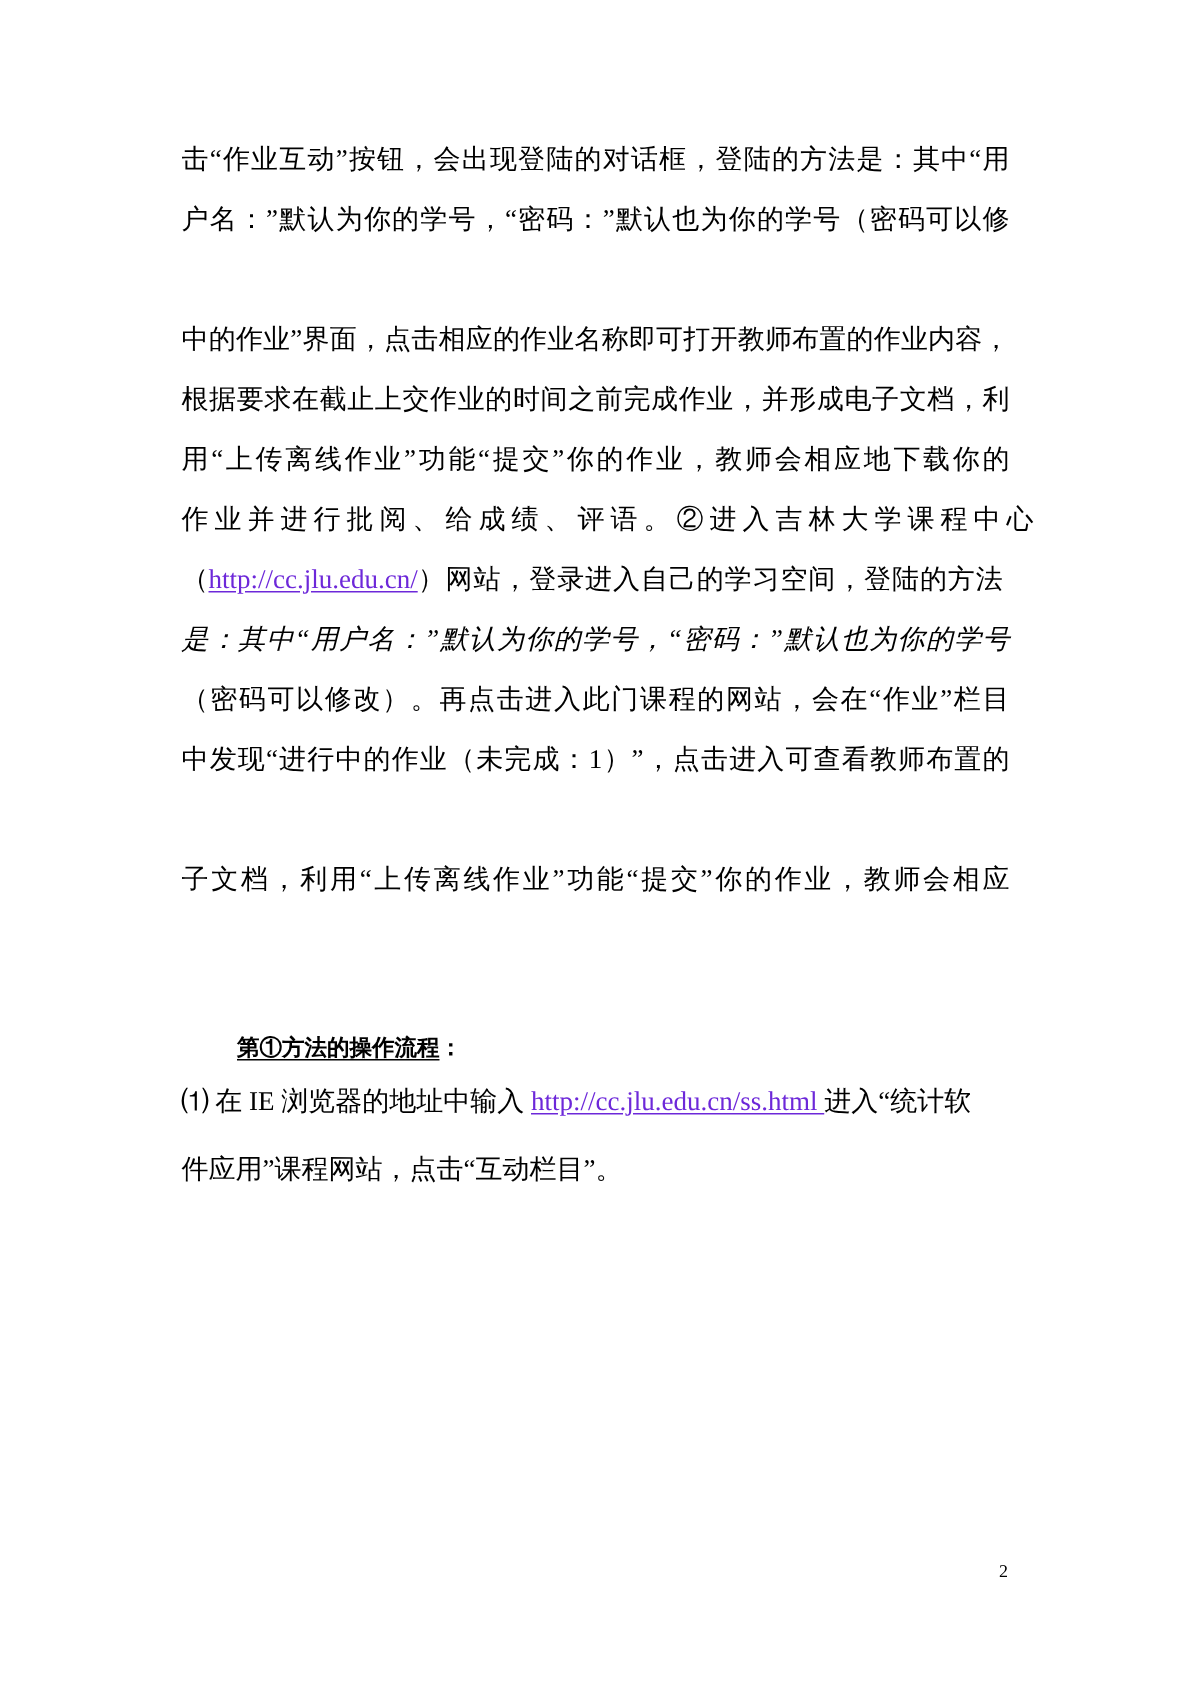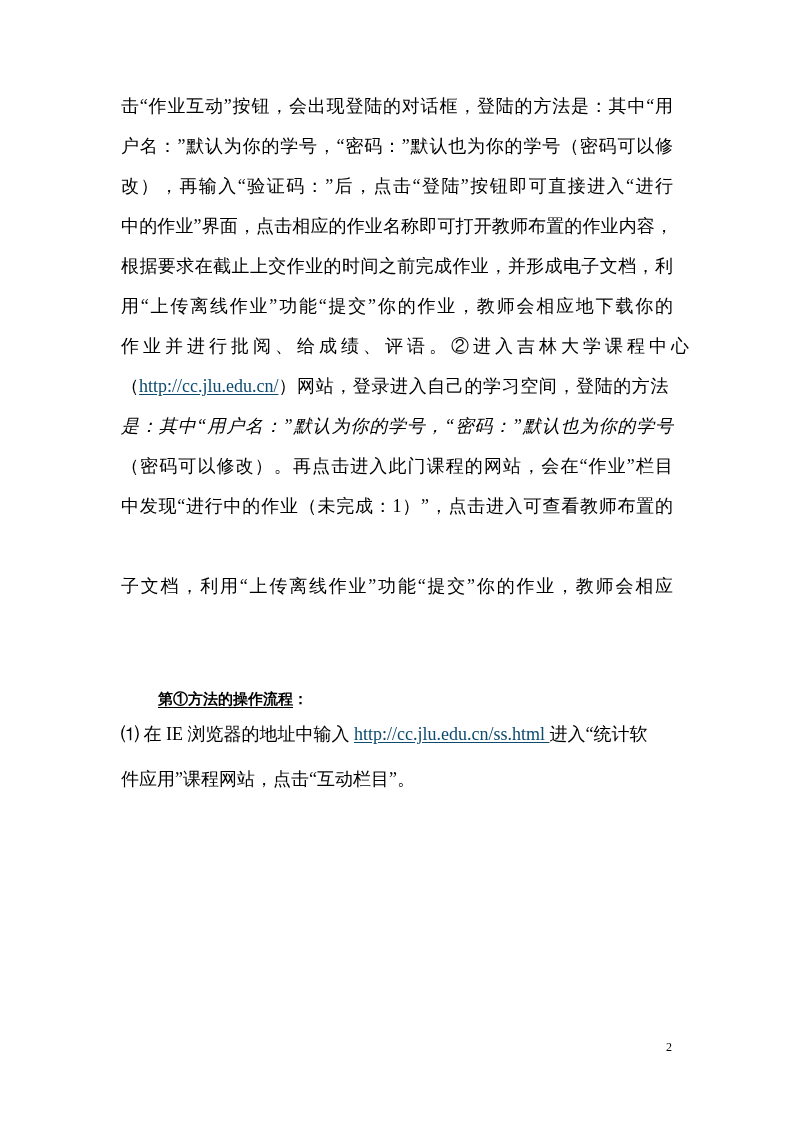--- a/index.html
+++ b/index.html
@@ -31,21 +31,21 @@
       line-height: 24px;
       white-space: nowrap;
       text-align: justify;
       text-align-last: justify;
     }
     .line.last {
       text-align-last: left;
     }
     .line .seg { white-space: pre; }
     a.link {
-      color: #0c4a6e;
+      color: #6d28d9;
       text-decoration: underline;
       text-underline-offset: 2px;
     }
     .heading {
       position: absolute;
       left: 158px;
       top: 687px;
       font-size: 15px;
       line-height: 24px;
       font-weight: bold;
@@ -64,21 +64,20 @@
       color: #000;
     }
   </style>
 </head>
 <body>
 
 <div class="page">
 
   <div class="line" style="top:94px;">击“作业互动”按钮，会出现登陆的对话框，登陆的方法是：其中“用</div>
   <div class="line" style="top:134px;">户名：”默认为你的学号，“密码：”默认也为你的学号（密码可以修</div>
-  <div class="line" style="top:174px;">改），再输入“验证码：”后，点击“登陆”按钮即可直接进入“进行</div>
   <div class="line" style="top:214px;">中的作业”界面，点击相应的作业名称即可打开教师布置的作业内容，</div>
   <div class="line" style="top:254px;">根据要求在截止上交作业的时间之前完成作业，并形成电子文档，利</div>
   <div class="line" style="top:294px;">用“上传离线作业”功能“提交”你的作业，教师会相应地下载你的</div>
   <div class="line" style="top:334px; letter-spacing:4px;">作业并进行批阅、给成绩、评语。②进入吉林大学课程中心</div>
 
   <div class="line" style="top:374px; text-align:left; text-align-last:left;">
     <span class="seg">（</span><a class="link">http://cc.jlu.edu.cn/</a><span class="seg" style="letter-spacing:0.6px;">）网站，登录进入自己的学习空间，登陆的方法</span>
   </div>
 
   <div class="line" style="top:414px;font-style:italic;">是：其中“用户名：”默认为你的学号，“密码：”默认也为你的学号</div>

